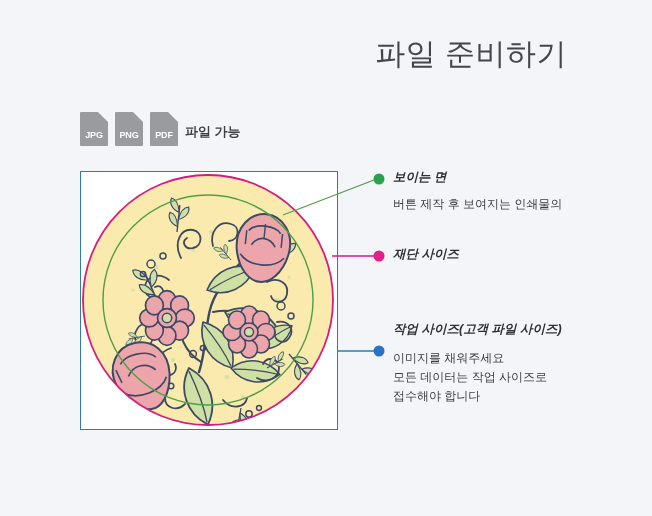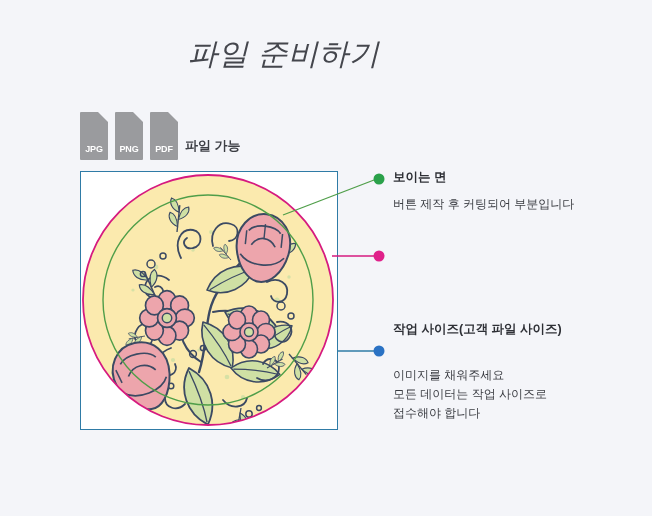--- a/index.html
+++ b/index.html
@@ -14,41 +14,40 @@
     overflow: hidden;
     position: relative;
   }
 
   
   .page-title {
     position: absolute;
     left: 0;
     top: 34px;
     width: 567px;
-    text-align: center;
+    text-align: right;
     font-size: 30px;
     font-weight: 400;
     color: #44464d;
     letter-spacing: 0.5px;
-    font-style: italic;
   }
 
   
   .filetype-row {
     position: absolute;
     left: 80px;
     top: 112px;
     display: flex;
     align-items: flex-end;
     gap: 7px;
   }
   .file-badge {
     position: relative;
     width: 28px;
-    height: 48px;
+    height: 34px;
     background: #9a9b9e;
     color: #ffffff;
     font-size: 9px;
     font-weight: 700;
     letter-spacing: -0.2px;
     display: flex;
     align-items: flex-end;
     justify-content: center;
     padding-bottom: 6px;
     box-sizing: border-box;
@@ -107,30 +106,31 @@
   .legend-item.green { top: 168px; }
   .legend-item.pink  { top: 245px; }
   .legend-item.blue  { top: 320px; }
 
   .legend-title {
     font-size: 12.5px;
     font-weight: 700;
     color: #2e3036;
     line-height: 18px;
     white-space: nowrap;
+    font-style: italic;
   }
   .legend-desc {
     margin-top: 9px;
     font-size: 12px;
     font-weight: 400;
     color: #3a3c42;
     line-height: 19px;
     white-space: pre-line;
   }
-  .legend-item.blue .legend-desc { margin-top: 28px; }
+  .legend-item.blue .legend-desc { margin-top: 11px; }
 </style>
 </head>
 <body>
 
 <div class="page-title">파일 준비하기</div>
 
 <div class="filetype-row">
   <div class="file-badge">
     <span>JPG</span>
   </div>
@@ -322,24 +322,25 @@
 
   <line x1="332" y1="256" x2="374" y2="256" stroke="#d61a7f" stroke-width="1.6"></line>
   <circle cx="379" cy="256" r="5.5" fill="#e0218a"></circle>
 
   <line x1="338" y1="351" x2="374" y2="351" stroke="#2f7ba6" stroke-width="1.6"></line>
   <circle cx="379" cy="351" r="5.5" fill="#2a72c4"></circle>
 </svg>
 
 <div class="legend-item green">
   <div class="legend-title">보이는 면</div>
-  <div class="legend-desc">버튼 제작 후 커팅되어 부분입니다</div>
+  <div class="legend-desc">버튼 제작 후 보여지는 인쇄물의</div>
 </div>
 
 <div class="legend-item pink">
+  <div class="legend-title">재단 사이즈</div>
 </div>
 
 <div class="legend-item blue">
   <div class="legend-title">작업 사이즈(고객 파일 사이즈)</div>
   <div class="legend-desc">이미지를 채워주세요
 모든 데이터는 작업 사이즈로
 접수해야 합니다</div>
 </div>
 
 </body></html>

